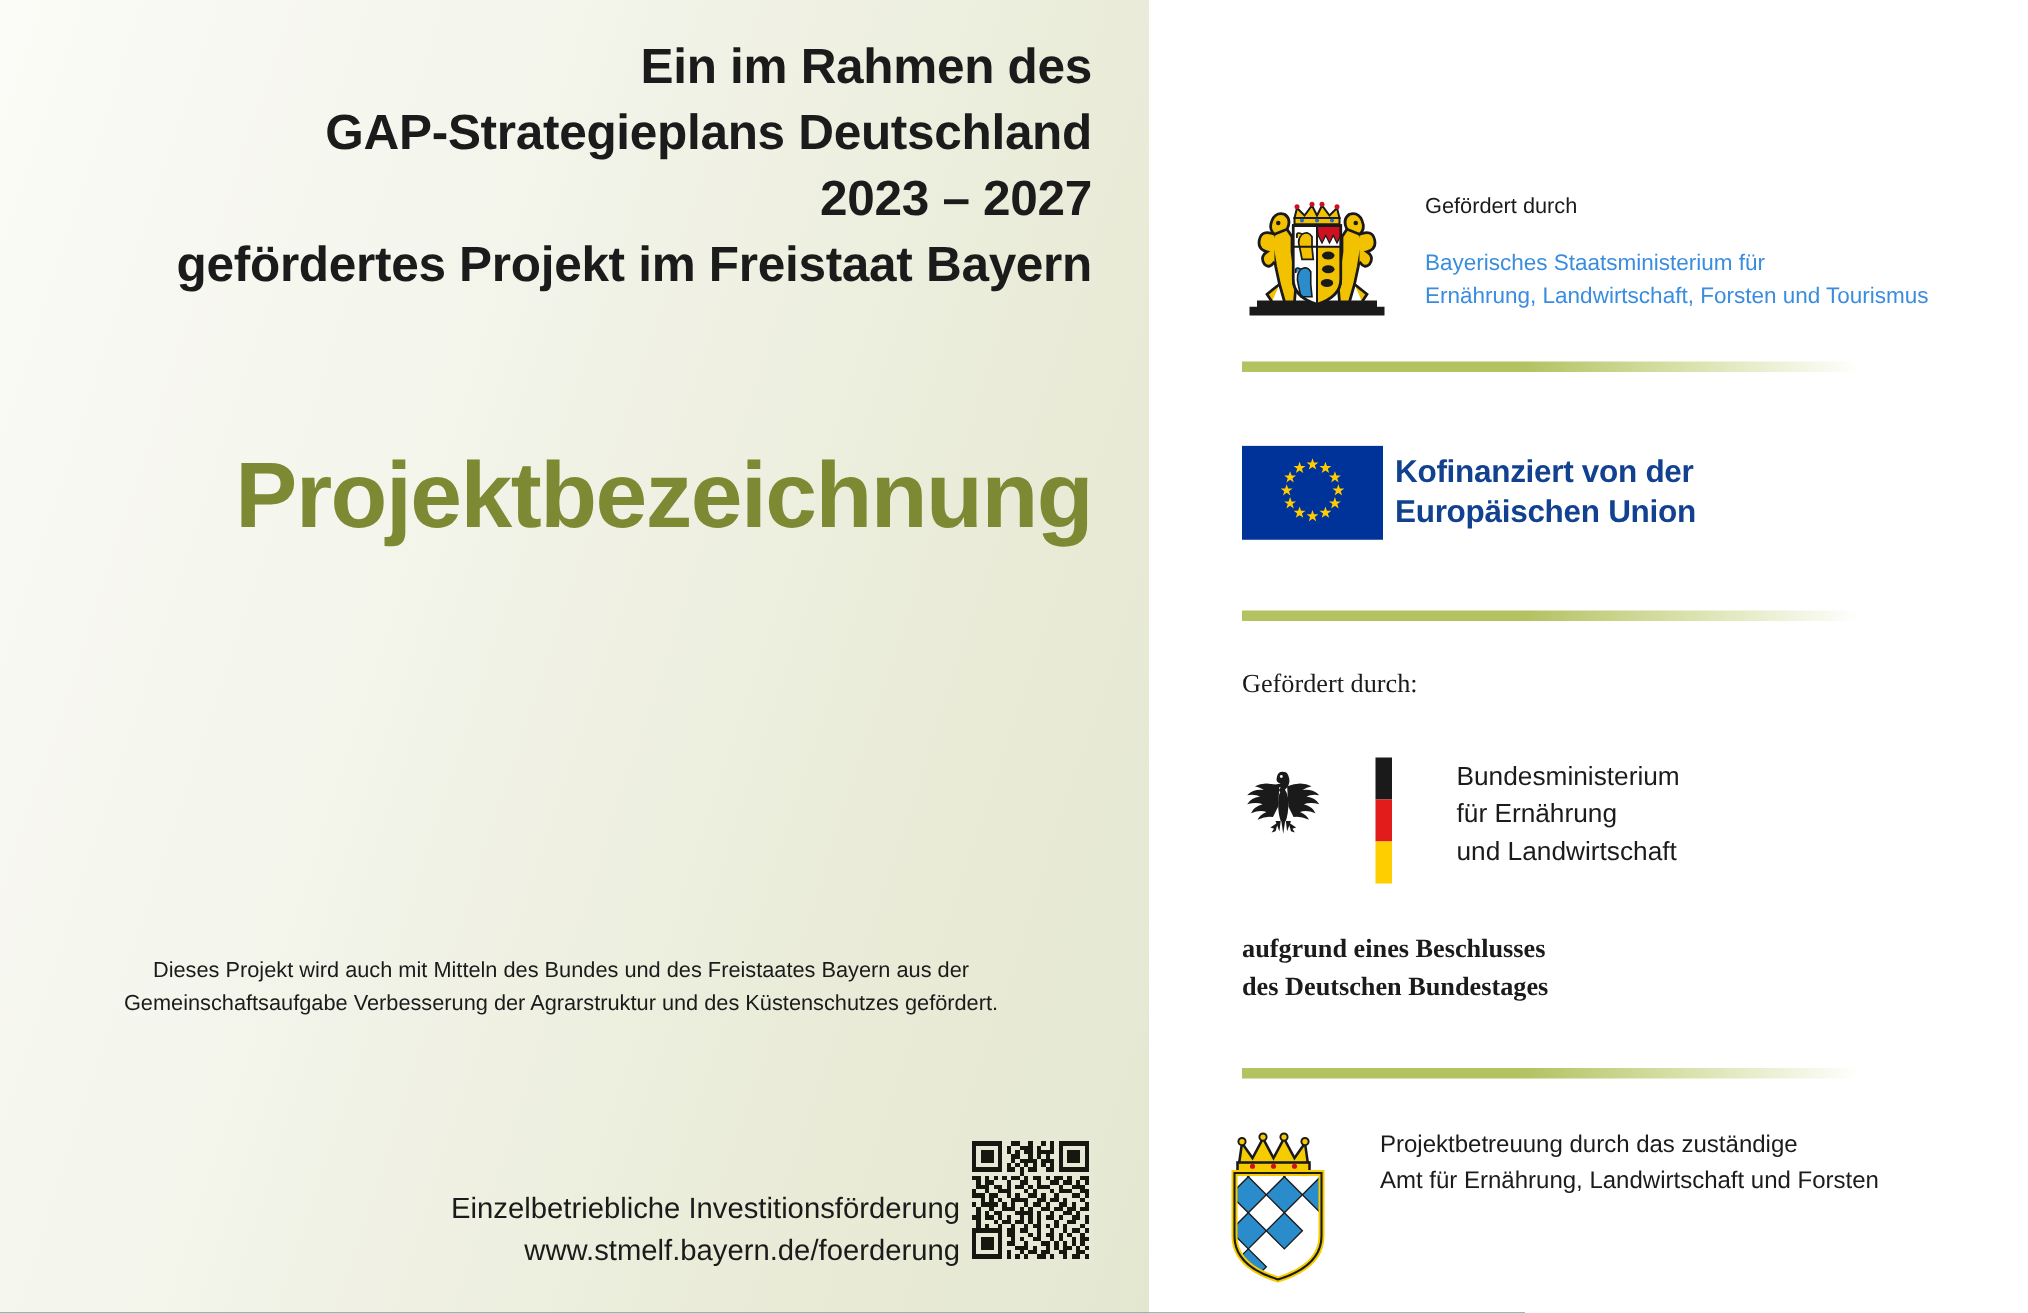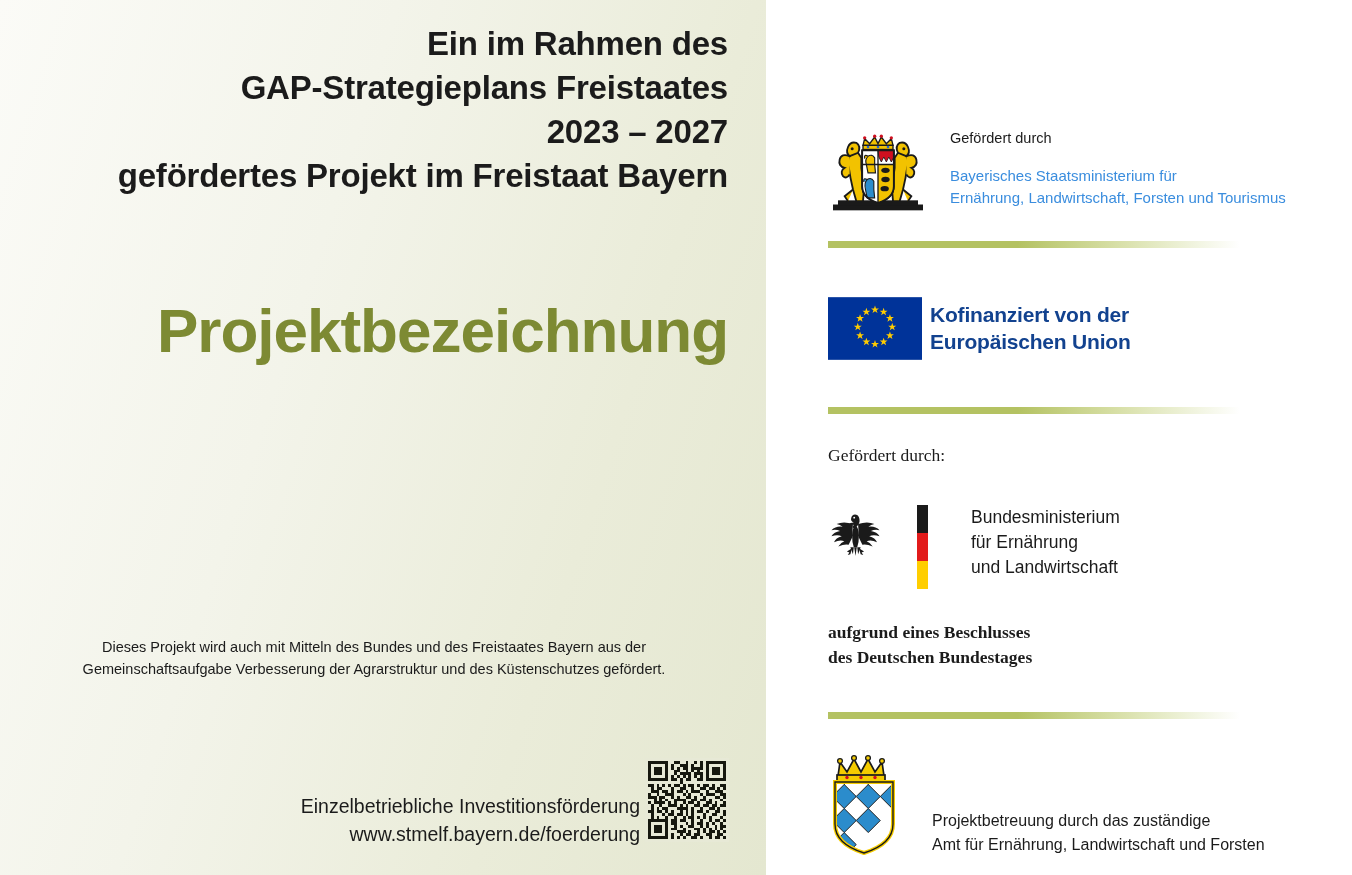--- a/index.html
+++ b/index.html
@@ -96,35 +96,35 @@
   }
   .bmel-name div { white-space:nowrap; }
   .bmel-foot {
     margin-top:31px;
     font-family:"Liberation Serif", serif;
     font-size:17.5px; line-height:1.4; color:#1b1b1b; font-weight:600;
   }
   .bmel-foot div { white-space:nowrap; }
 
   
-  .blk-aelf { position:absolute; left:62px; top:752px; display:flex; align-items:flex-end; }
+  .blk-aelf { position:absolute; left:50px; top:752px; display:flex; align-items:flex-start; }
   .aelf-shield { width:72px; height:105px; flex:0 0 auto; }
   .aelf-text { margin-left:32px; font-size:16px; line-height:1.5; color:#1b1b1b; }
   .aelf-text div { white-space:nowrap; }
 </style>
 </head>
 <body>
 
 <div class="poster">
 
   <div class="left-panel">
 
     <div class="headline">
       <div>Ein im Rahmen des</div>
-      <div>GAP-Strategieplans Freistaates</div>
+      <div>GAP-Strategieplans Deutschland</div>
       <div>2023 – 2027</div>
       <div>gefördertes Projekt im Freistaat Bayern</div>
     </div>
 
     <div class="project-title">Projektbezeichnung</div>
 
     <div class="fineprint">
       <div>Dieses Projekt wird auch mit Mitteln des Bundes und des Freistaates Bayern aus der</div>
       <div>Gemeinschaftsaufgabe Verbesserung der Agrarstruktur und des Küstenschutzes gefördert.</div>
     </div>

